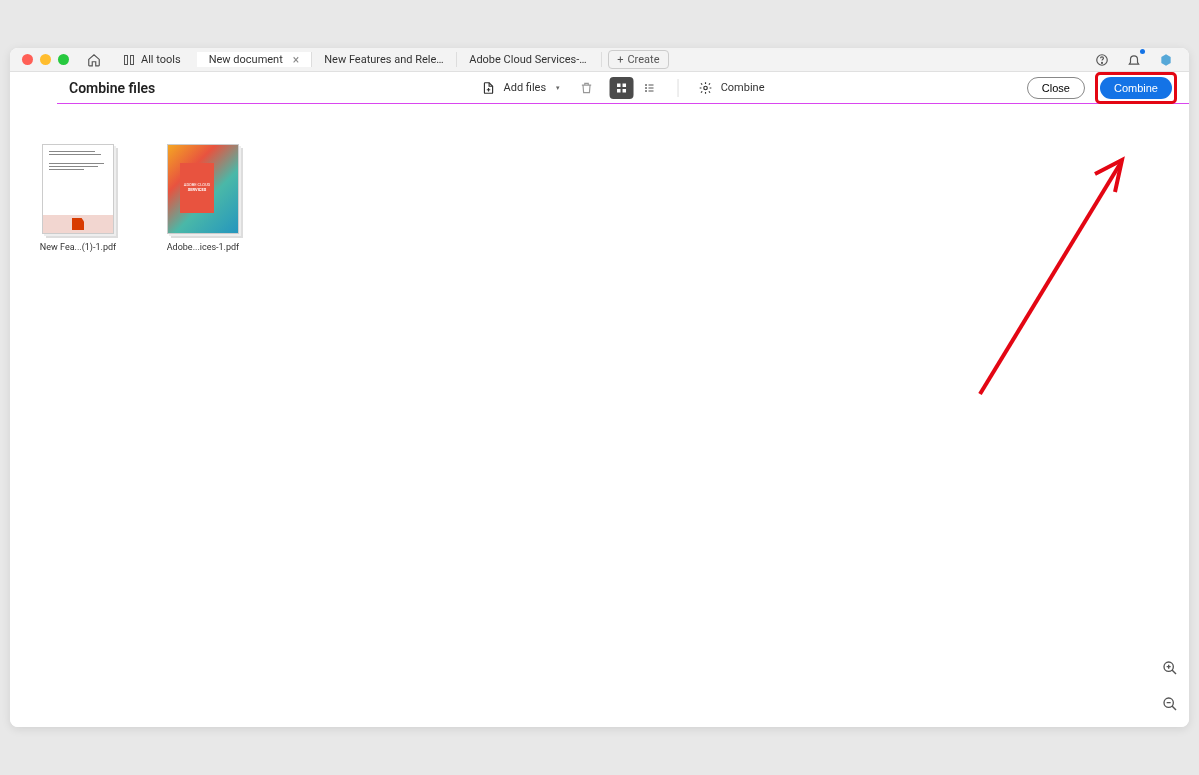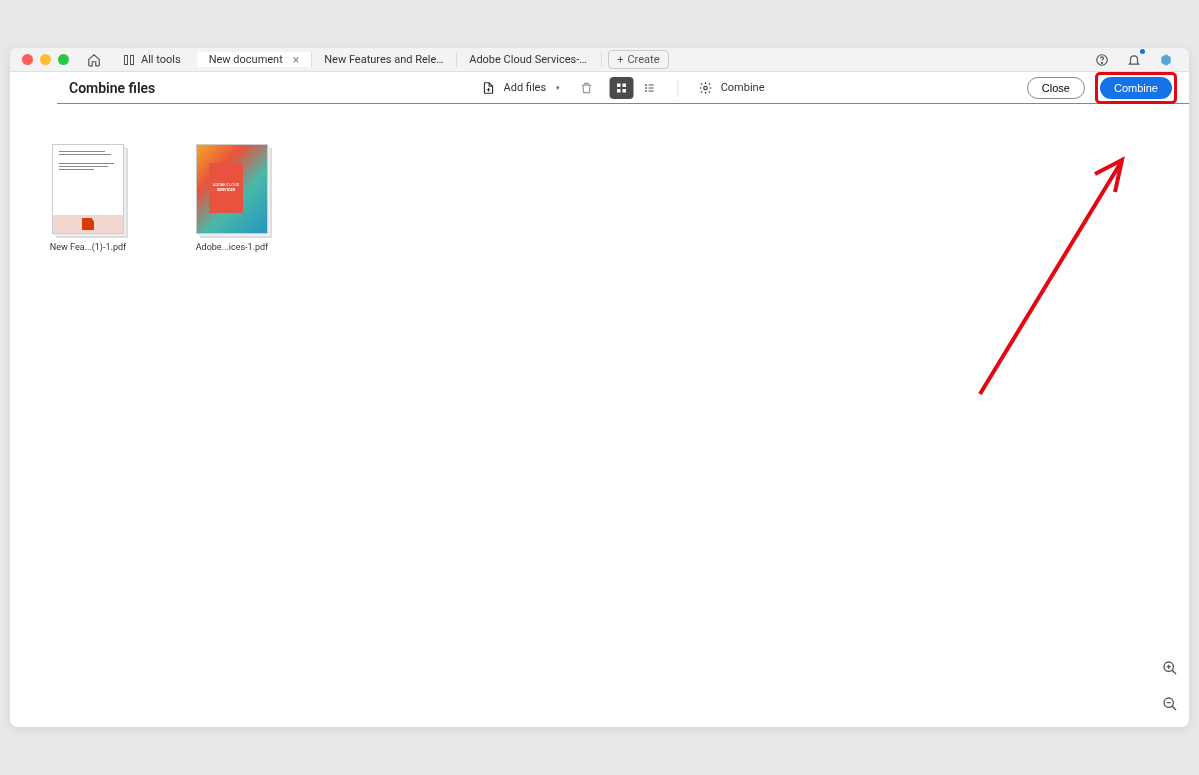--- a/index.html
+++ b/index.html
@@ -144,23 +144,23 @@
       font-weight: 500;
     }
     .combine-highlight {
       border: 3px solid #e30613;
       border-radius: 5px;
       padding: 2px;
     }
     .content {
       flex: 1;
       background: #fff;
-      padding: 40px 28px;
-      display: flex;
-      gap: 44px;
+      padding: 40px 18px;
+      display: flex;
+      gap: 25px;
       align-items: flex-start;
       position: relative;
     }
     .file-item { display:flex; flex-direction:column; align-items:center; width:100px; }
     .thumb {
       width: 72px; height: 90px; background:#fff;
       border:1px solid #ccc; position:relative;
       box-shadow: 2px 2px 0 #eee, 4px 4px 0 #ddd;
     }
     .thumb-inner1 { padding:6px; font-size:3px; color:#888; }

